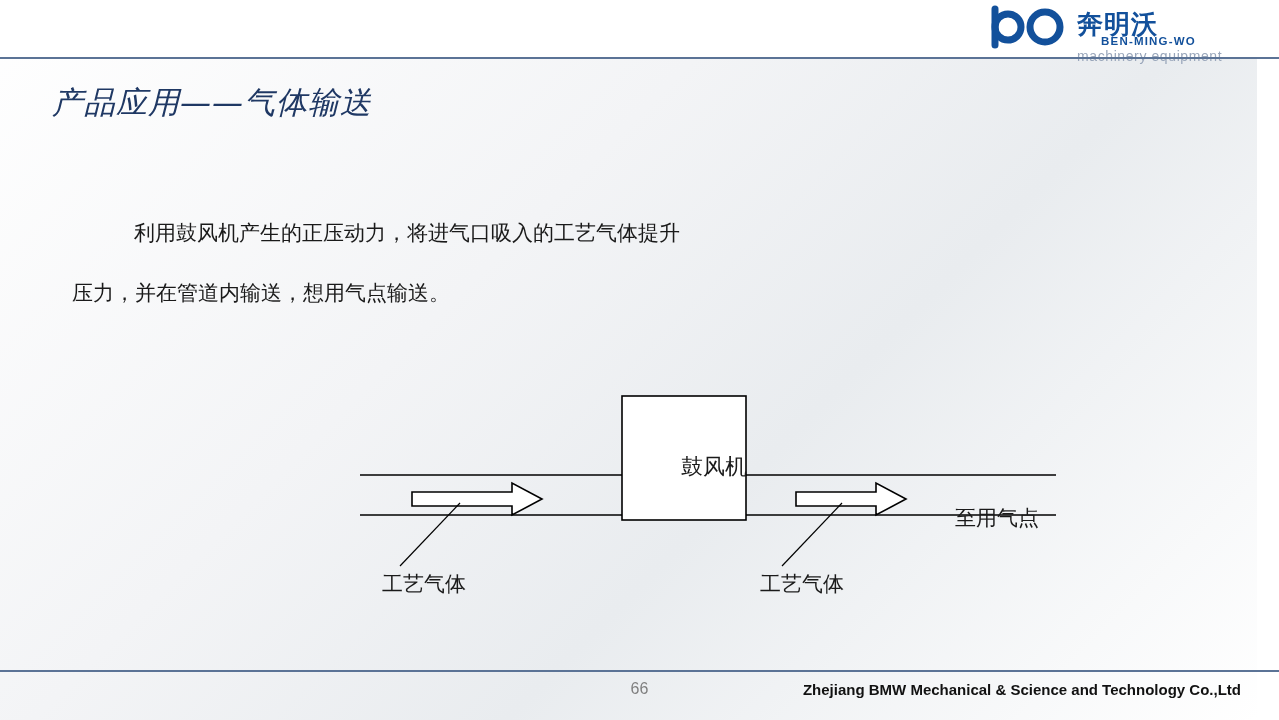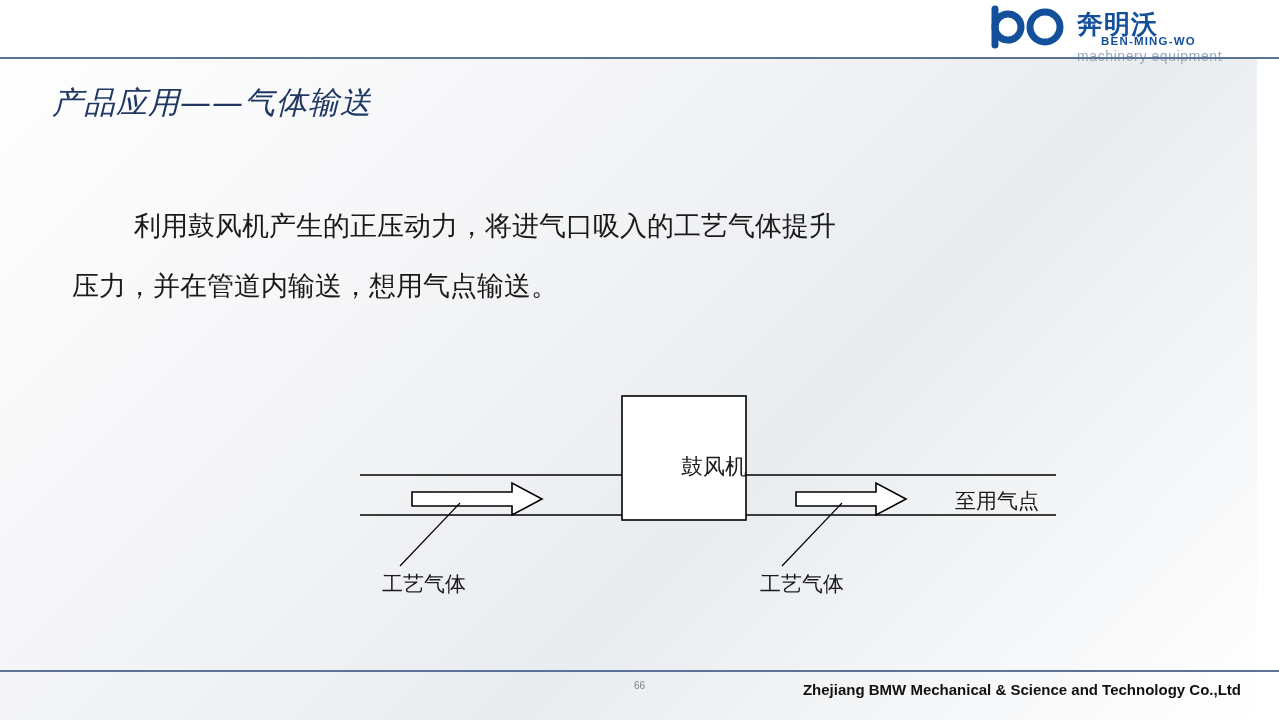--- a/index.html
+++ b/index.html
@@ -93,24 +93,24 @@
     font-style: italic;
     color: #1f3864;
     letter-spacing: 1px;
     white-space: nowrap;
   }
 
   
   .body-text {
     position: absolute;
     left: 72px;
-    top: 196px;
+    top: 203px;
     width: 1060px;
     font-family: "DejaVu Serif", "Liberation Serif", serif;
-    font-size: 27px;
+    font-size: 21px;
     line-height: 60px;
     color: #1a1a1a;
   }
   .body-text p { margin: 0; }
   .indent { display: inline-block; width: 62px; }
 
   
   .diagram {
     position: absolute;
     left: 330px;
@@ -122,38 +122,38 @@
   .diag-label {
     position: absolute;
     font-family: "DejaVu Serif", "Liberation Serif", serif;
     font-size: 21px;
     color: #1a1a1a;
     white-space: nowrap;
   }
   .lbl-blower { left: 314px; top: 82px; font-size: 22px; margin-left: 37px; }
   .lbl-gas-in { left: 52px; top: 200px; }
   .lbl-gas-out { left: 430px; top: 200px; }
-  .lbl-dest { left: 625px; top: 117px; }
+  .lbl-dest { left: 625px; top: 134px; }
 
   
   .footer-rule {
     position: absolute;
     left: 0; top: 670px;
     width: 1279px;
     height: 2px;
     background: #5b7396;
   }
   .page-number {
     position: absolute;
     left: 0;
     top: 680px;
     width: 1279px;
     text-align: center;
     font-family: "Liberation Sans", sans-serif;
-    font-size: 10px;
+    font-size: 16px;
     color: #7f7f7f;
   }
   .footer-company {
     position: absolute;
     right: 16px;
     top: 681px;
     font-family: "Liberation Sans", sans-serif;
     font-size: 15px;
     font-weight: bold;
     color: #111111;

